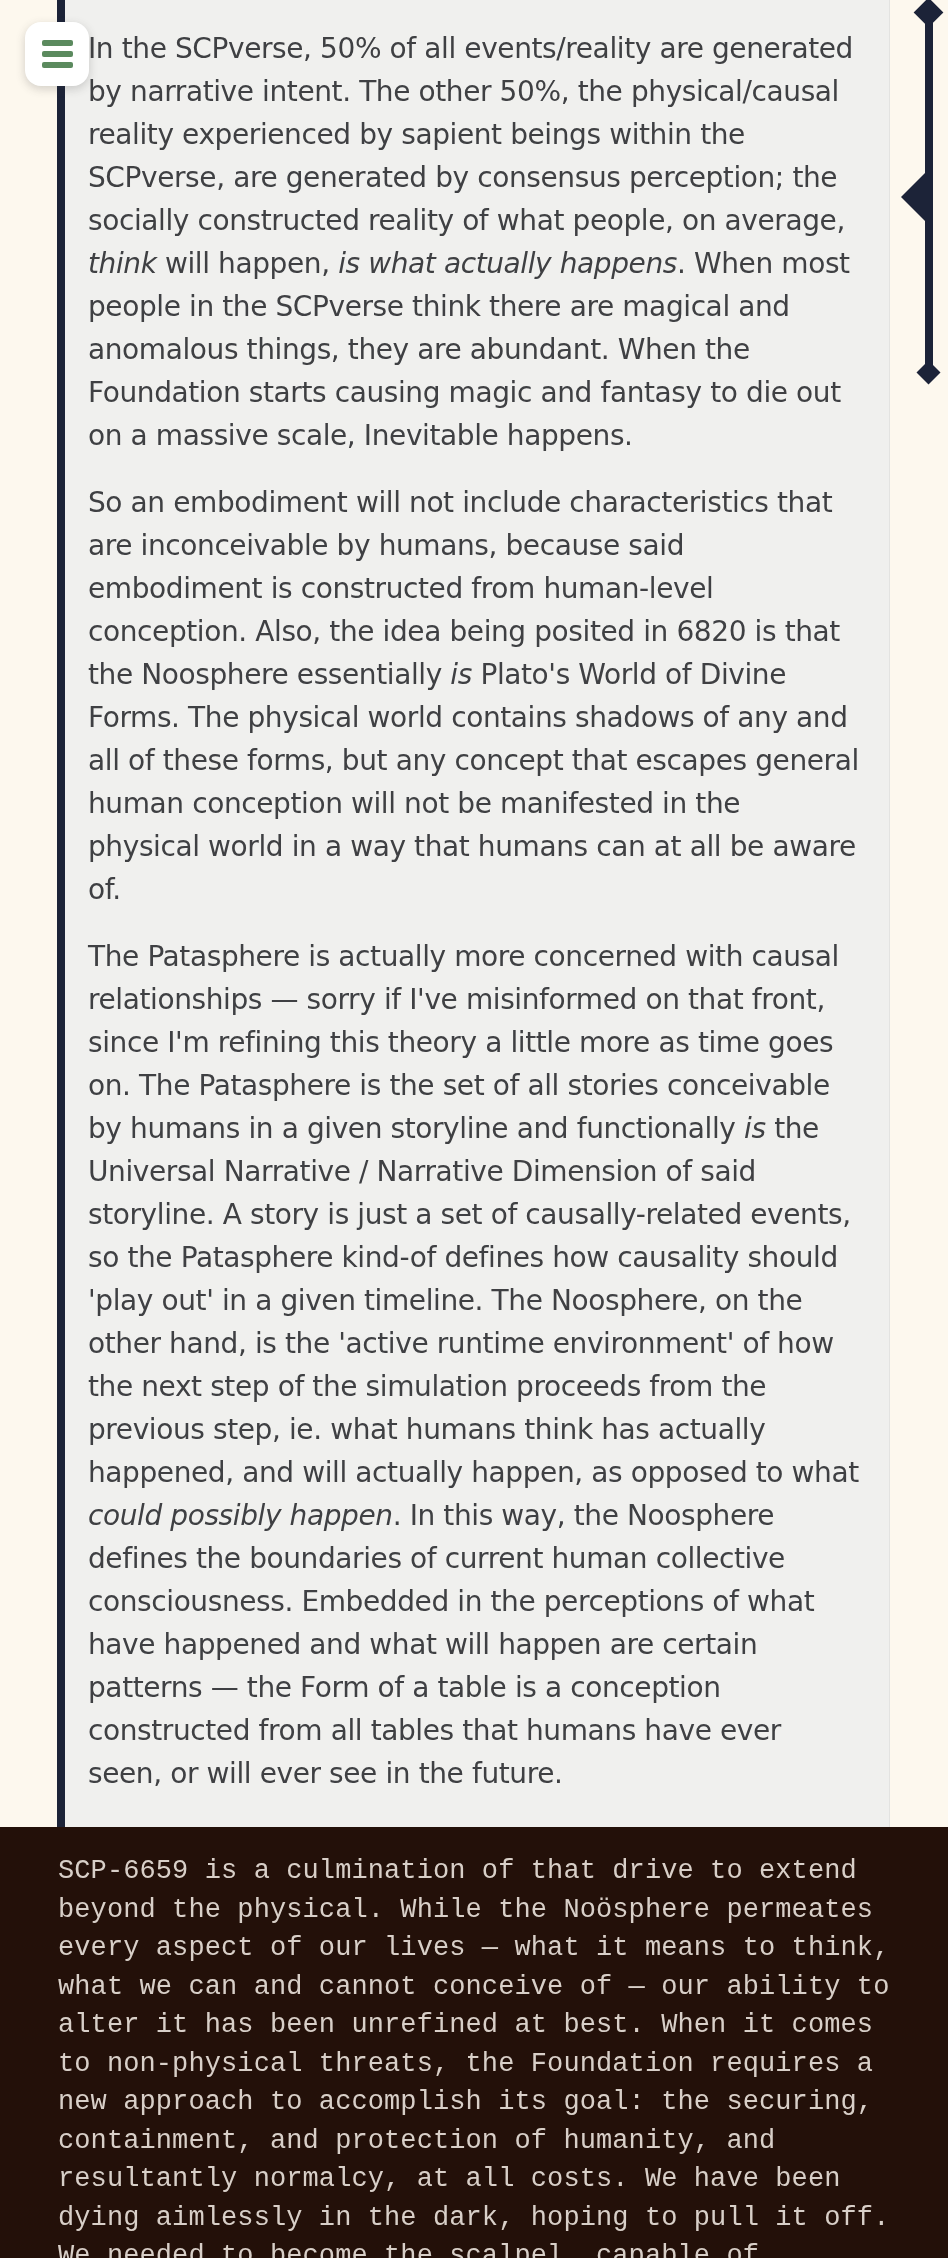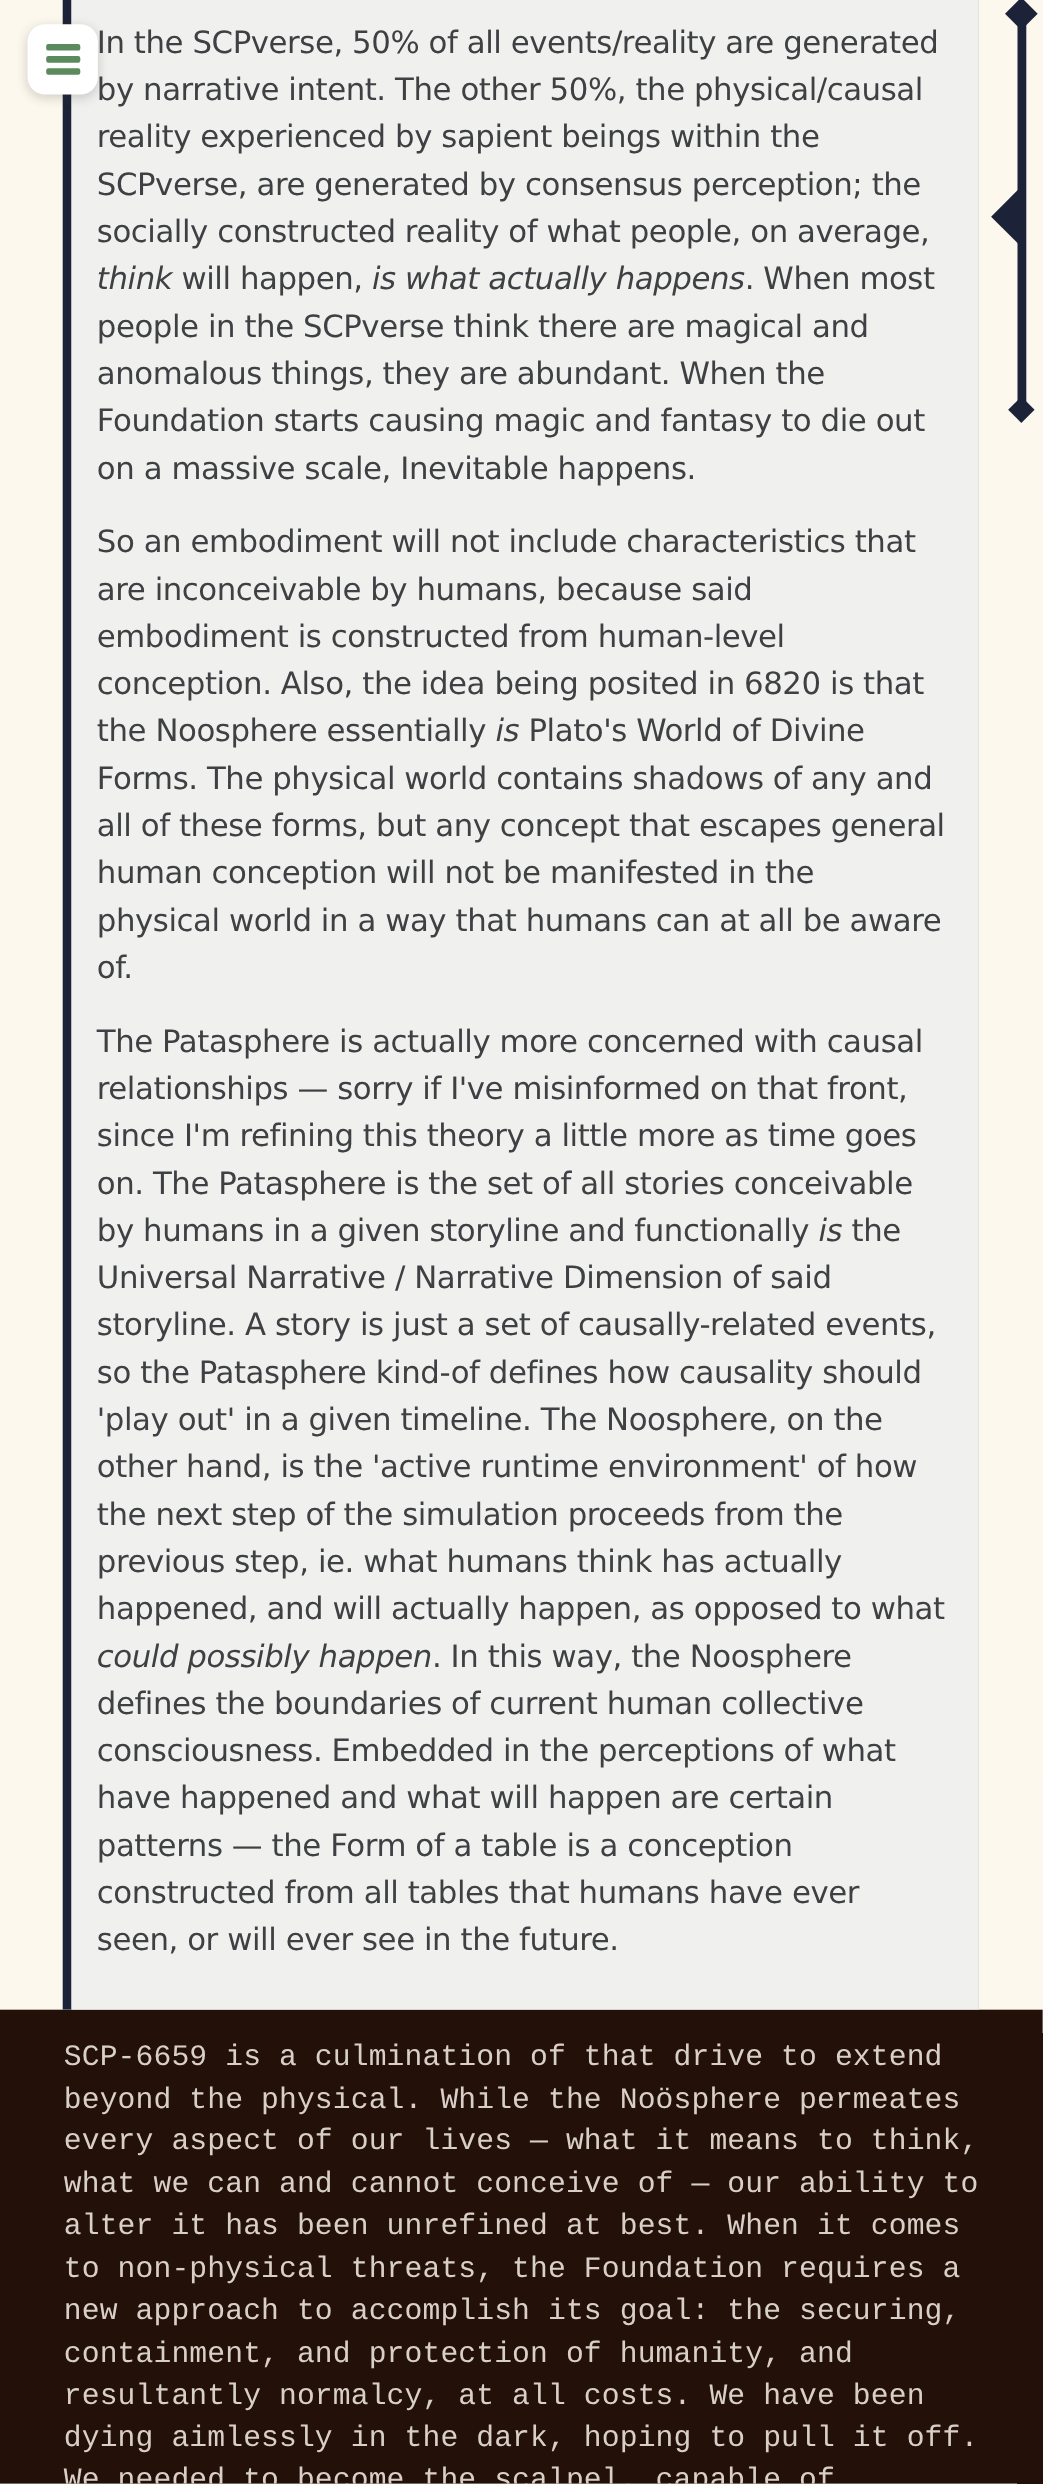--- a/index.html
+++ b/index.html
@@ -37,21 +37,21 @@
   }
   .rule-top-diamond{left:50px;top:-8px;width:22px;height:22px;}
   
   .quote-body{
     position:absolute;left:65px;top:0;bottom:0;width:825px;
     background:var(--quote-bg);
     border-right:1px solid rgba(0,0,0,0.05);
     padding:17px 30px 20px 23px;
   }
   .quote-body p{
-    margin:0 0 24px 0;
+    margin:10px 0 24px 0;
     font-size:28px;
     line-height:43px;
     letter-spacing:-0.4px;
     color:var(--quote-text);
   }
   .quote-body em{font-style:italic;}
   
   .menu-button{
     position:absolute;left:25px;top:22px;
     width:64px;height:64px;

